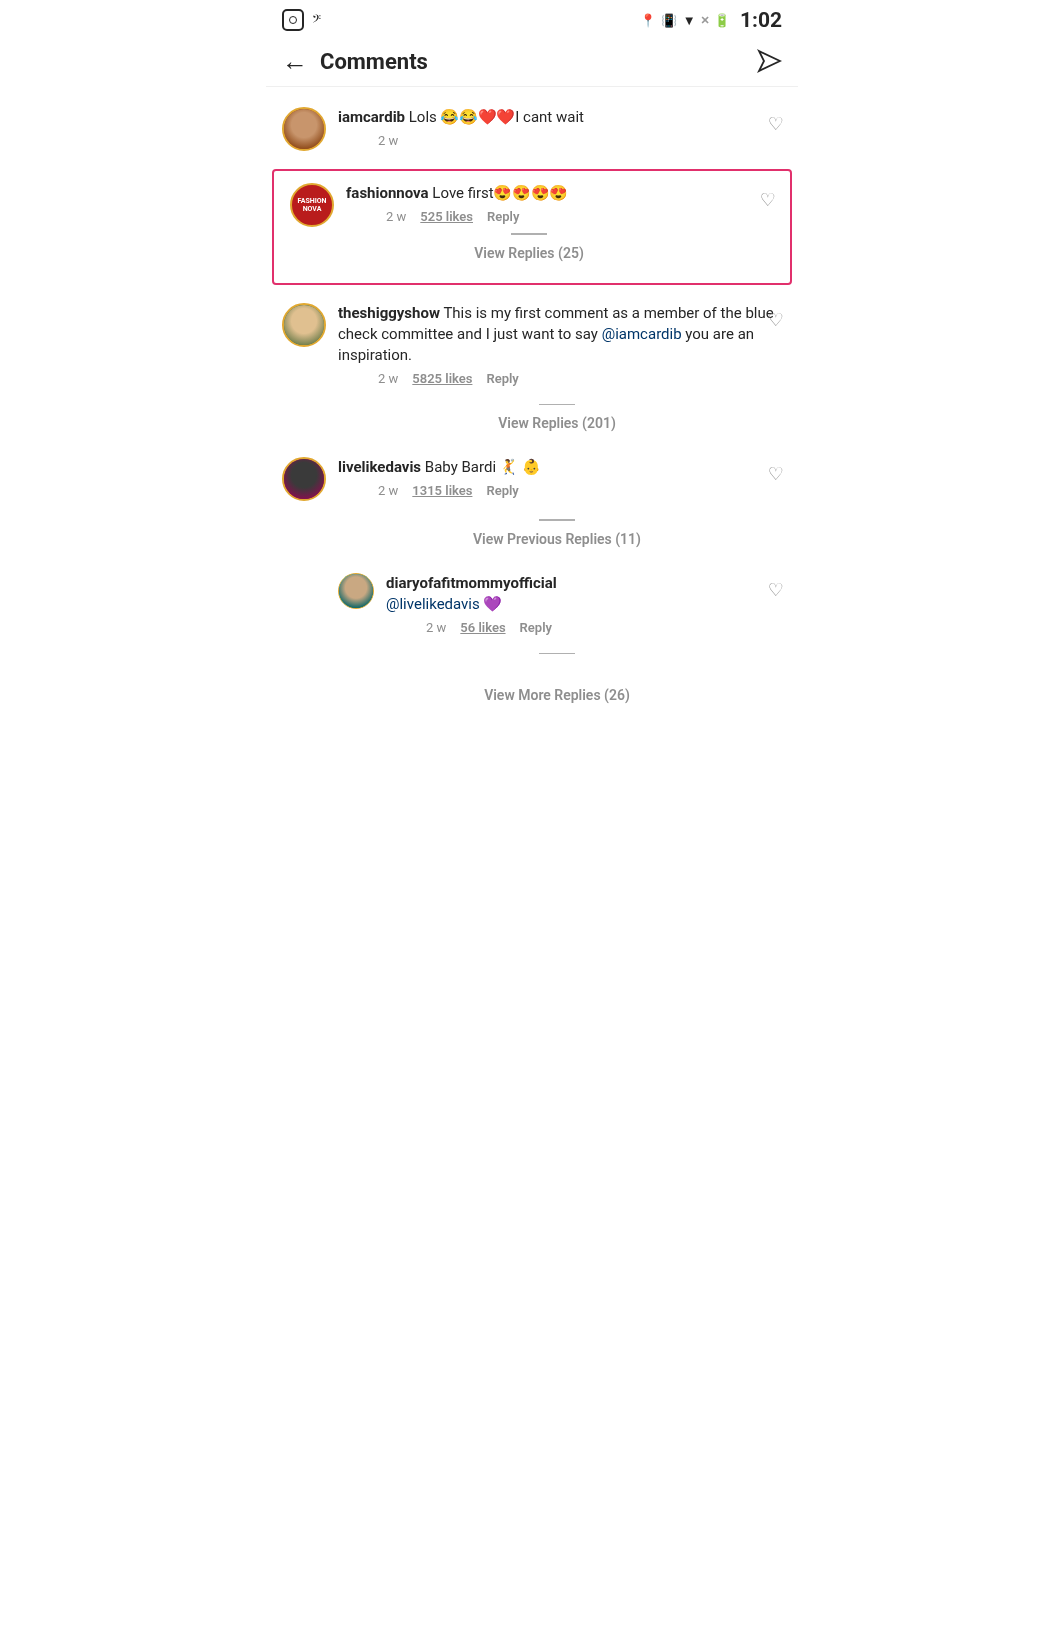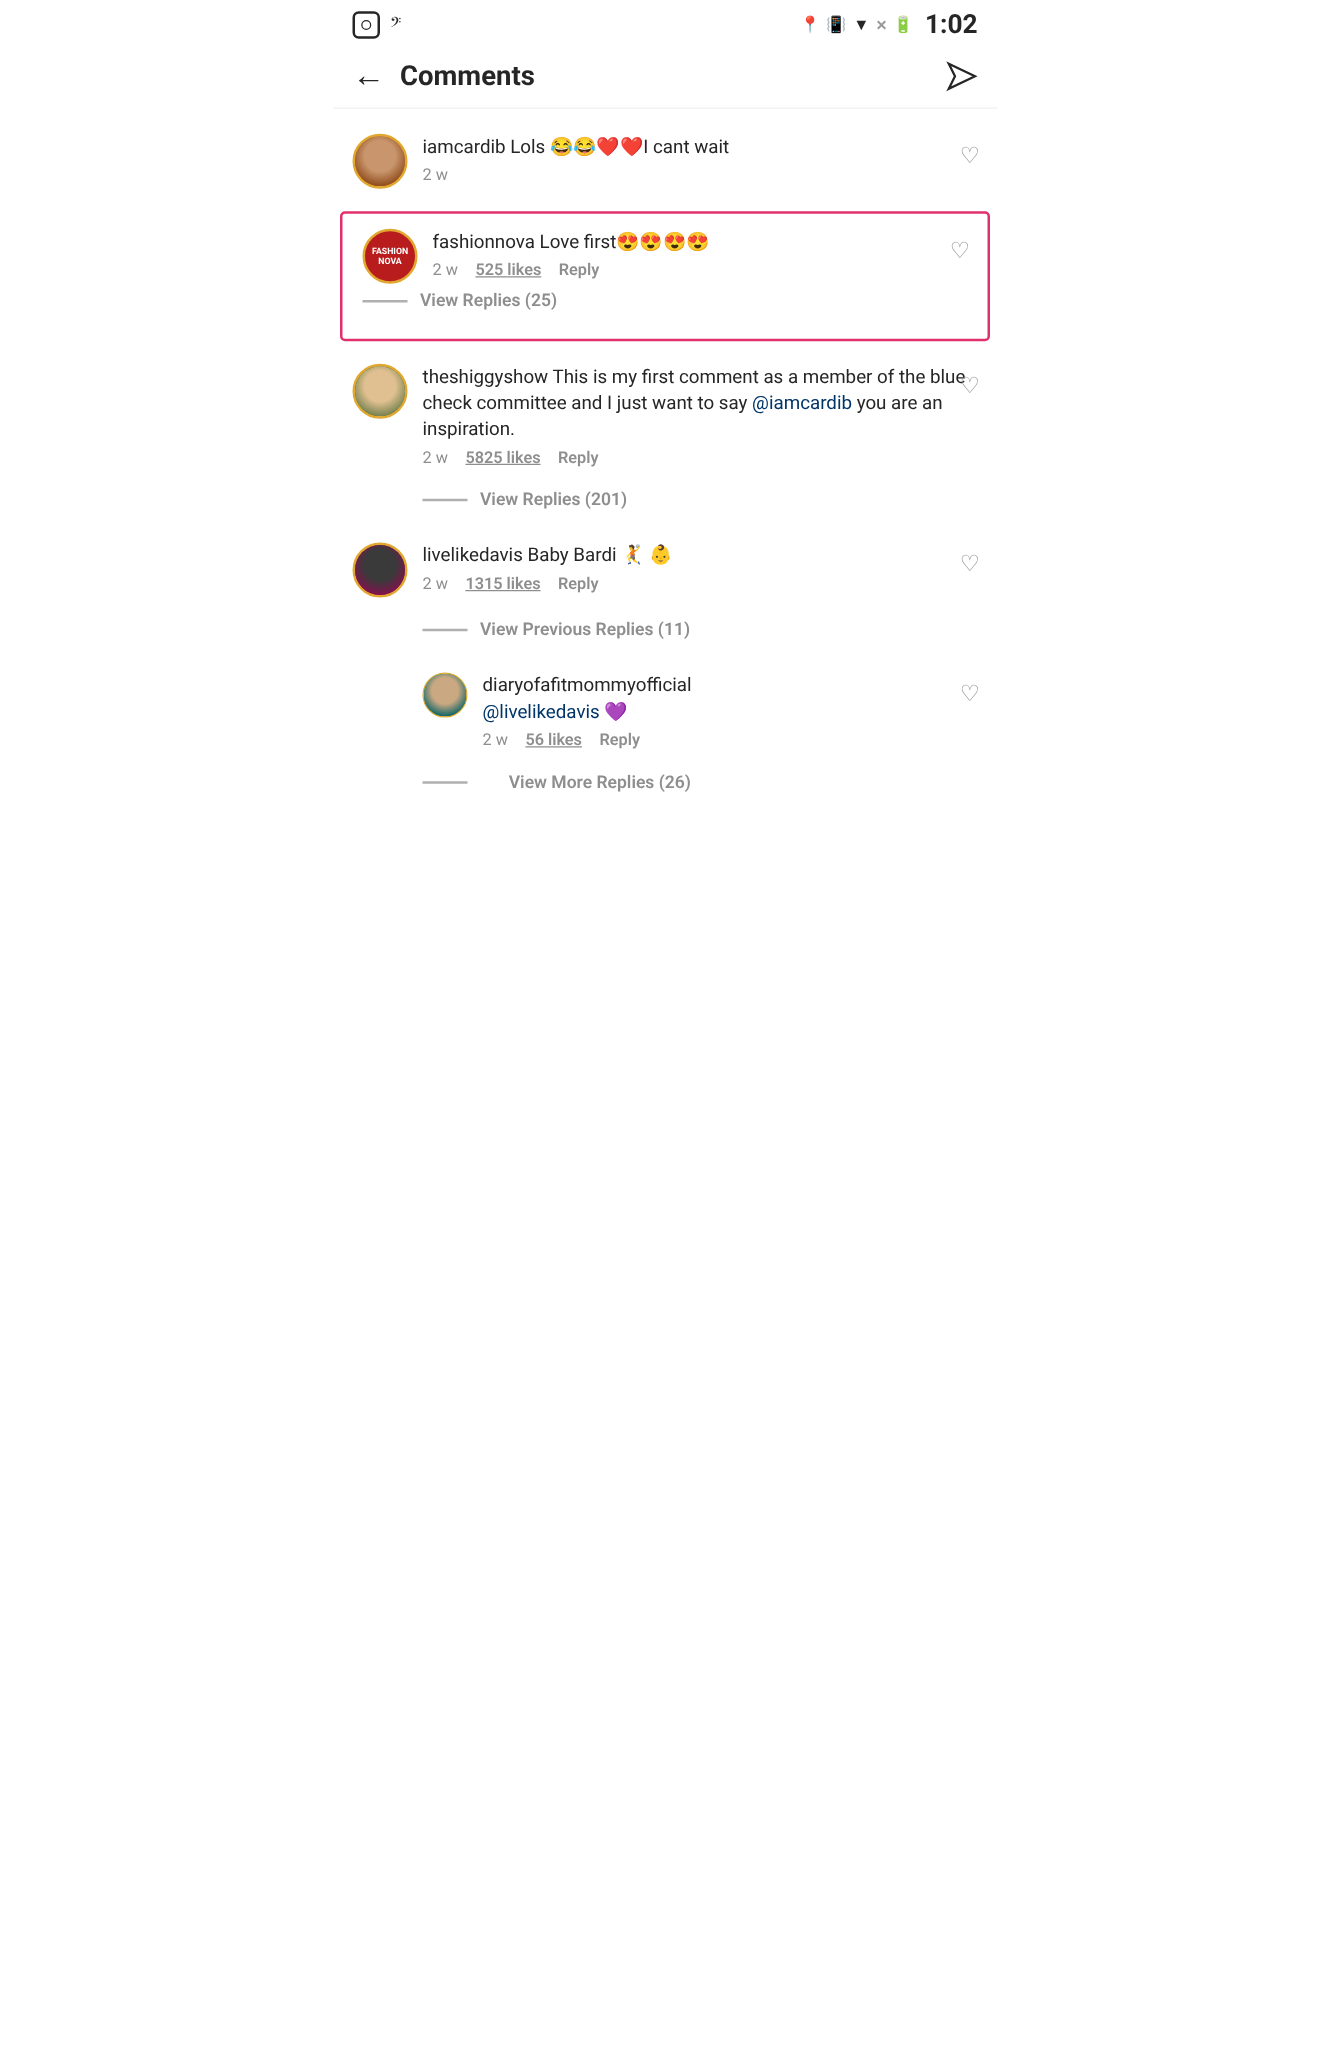--- a/index.html
+++ b/index.html
@@ -175,30 +175,31 @@
 
     .comment-body {
       flex: 1;
     }
     .comment-text {
       font-size: 15px;
       line-height: 1.4;
       color: #262626;
     }
     .comment-username {
-      font-weight: 400;
+      font-weight: 700;
     }
     .comment-mention {
       color: #003569;
     }
     .comment-meta {
       display: flex;
       gap: 14px;
       margin-top: 5px;
       align-items: center;
+      margin-left: 40px;
     }
     .comment-time {
       font-size: 13px;
       color: #8e8e8e;
     }
     .comment-likes {
       font-size: 13px;
       color: #8e8e8e;
       font-weight: 600;
       text-decoration: underline;
@@ -218,20 +219,21 @@
       color: #8e8e8e;
       cursor: pointer;
     }
 
     .view-replies {
       display: flex;
       align-items: center;
       gap: 10px;
       padding: 6px 22px 14px 72px;
       cursor: pointer;
+      flex-direction: column;
     }
     .view-replies-line {
       width: 36px;
       height: 1.5px;
       background: #b0b0b0;
     }
     .view-replies-text {
       font-size: 14px;
       color: #8e8e8e;
       font-weight: 600;

